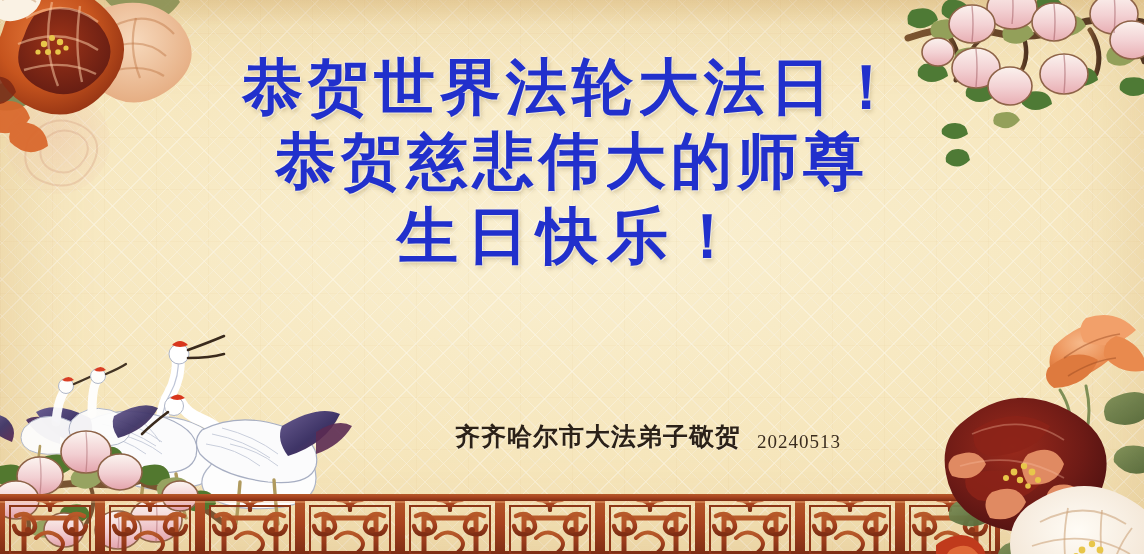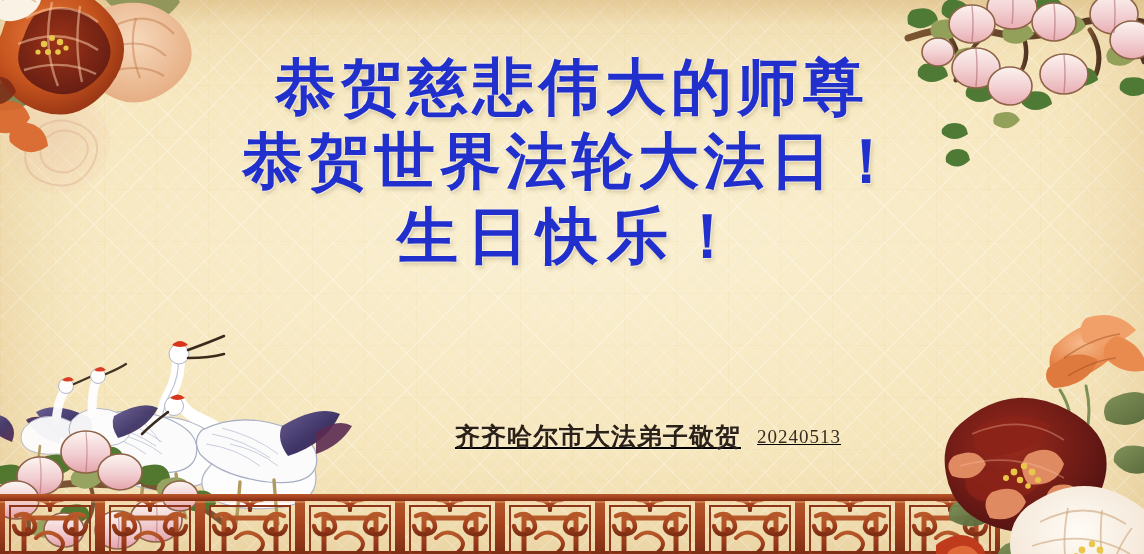--- a/index.html
+++ b/index.html
@@ -60,23 +60,22 @@
       -1px -1px 0 rgba(255,255,255,.35),
       2px 3px 4px rgba(120,95,40,.25);
   }
   .hline.l3{letter-spacing:9px;}
 
   
   .sig{
     position:absolute;
     left:455px;top:420px;
     z-index:40;
-    display:flex;align-items:center;gap:16px;
+    display:flex;align-items:flex-end;gap:16px;
     white-space:nowrap;
-    text-decoration:underline;
   }
   .sig-cn{
     font-family:"DejaVu Sans","Liberation Sans",sans-serif;
     font-weight:700;
     font-size:25px;
     letter-spacing:1px;
     color:#2B2118;
     text-shadow:0 1px 0 rgba(255,255,255,.35);
   }
   .sig-date{
@@ -508,22 +507,22 @@
 
     <g>
       <path d="M4 236 q26 -16 42 4 q12 20 -12 30 q-28 10 -38 -12 q-4 -14 8 -22z" fill="#C03A1C"></path>
       <path d="M14 244 q18 -10 28 4 q-10 16 -30 10 q-4 -8 2 -14z" fill="#E06A38"></path>
     </g>
   </svg>
 
   <div class="bg-vig"></div>
 
   <div class="headline">
+    <div class="hline l1">恭贺世界法轮大法日！</div>
     <div class="hline l2">恭贺慈悲伟大的师尊</div>
-    <div class="hline l1">恭贺世界法轮大法日！</div>
     <div class="hline l3">生日快乐！</div>
   </div>
 
   <div class="sig">
     <span class="sig-cn">齐齐哈尔市大法弟子敬贺</span>
     <span class="sig-date">20240513</span>
   </div>
 
 </div>
 

